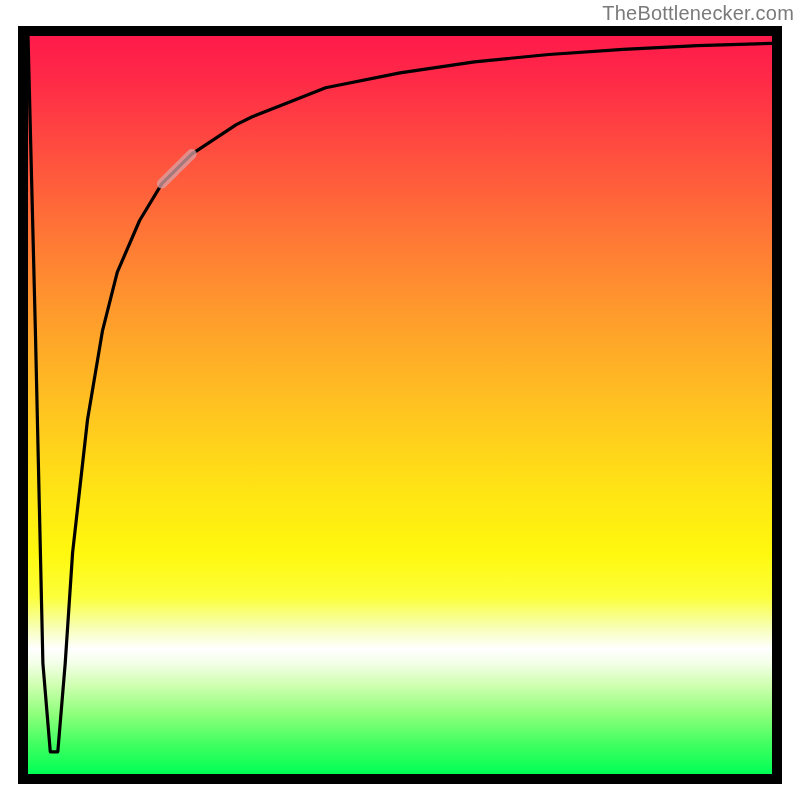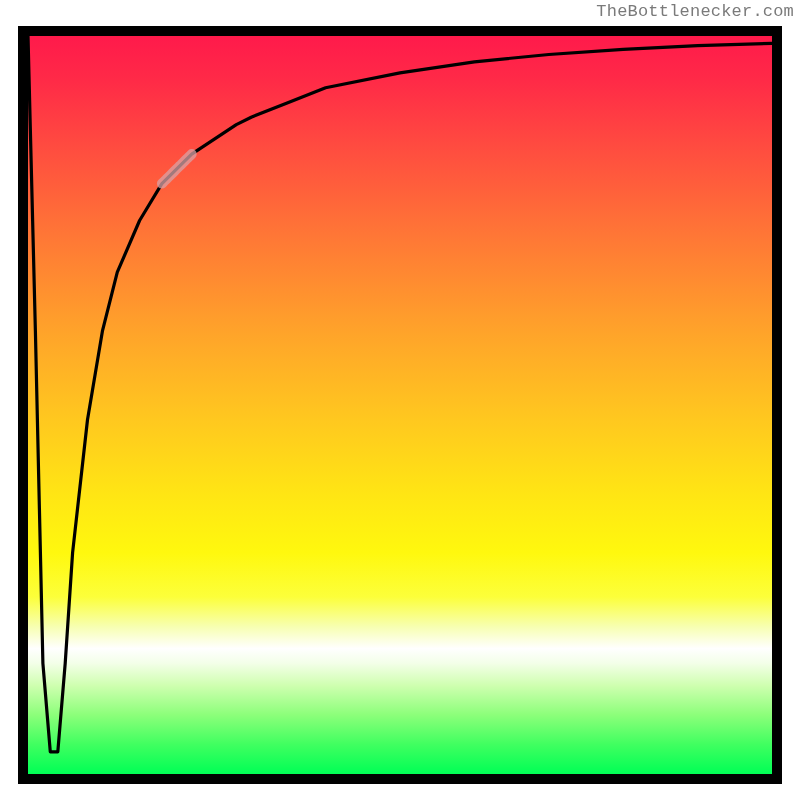--- a/index.html
+++ b/index.html
@@ -7,22 +7,22 @@
   .wrap {
     position: relative;
     width: 800px;
     height: 800px;
     background: #fff;
   }
   .attribution {
     position: absolute;
     top: 2px;
     right: 6px;
-    font-family: Liberation Mono, monospace;
-    font-size: 17px;
+    font-family: Liberation Sans, sans-serif;
+    font-size: 20px;
     color: #7a7a7a;
     letter-spacing: 0.2px;
   }
   .plot-outer {
     position: absolute;
     left: 18px;
     top: 26px;
     width: 764px;
     height: 758px;
     background: #000;

